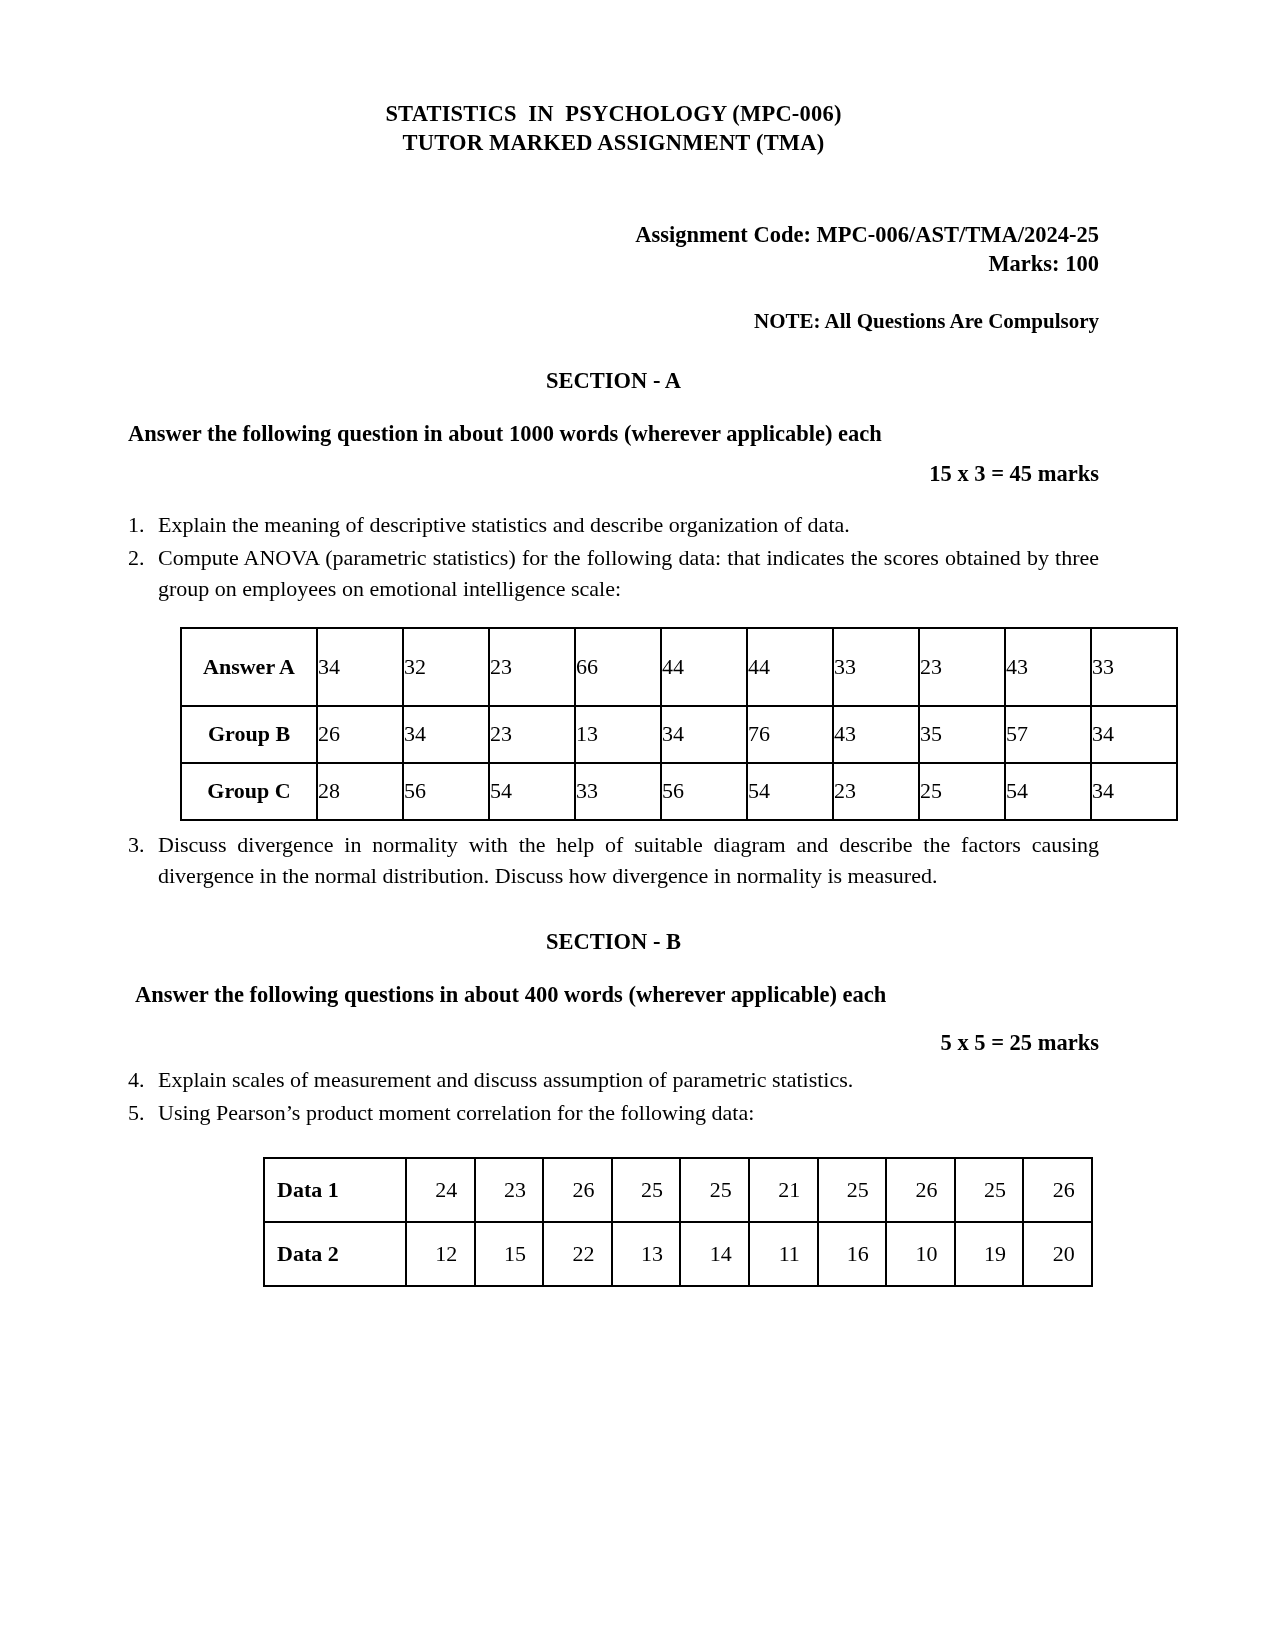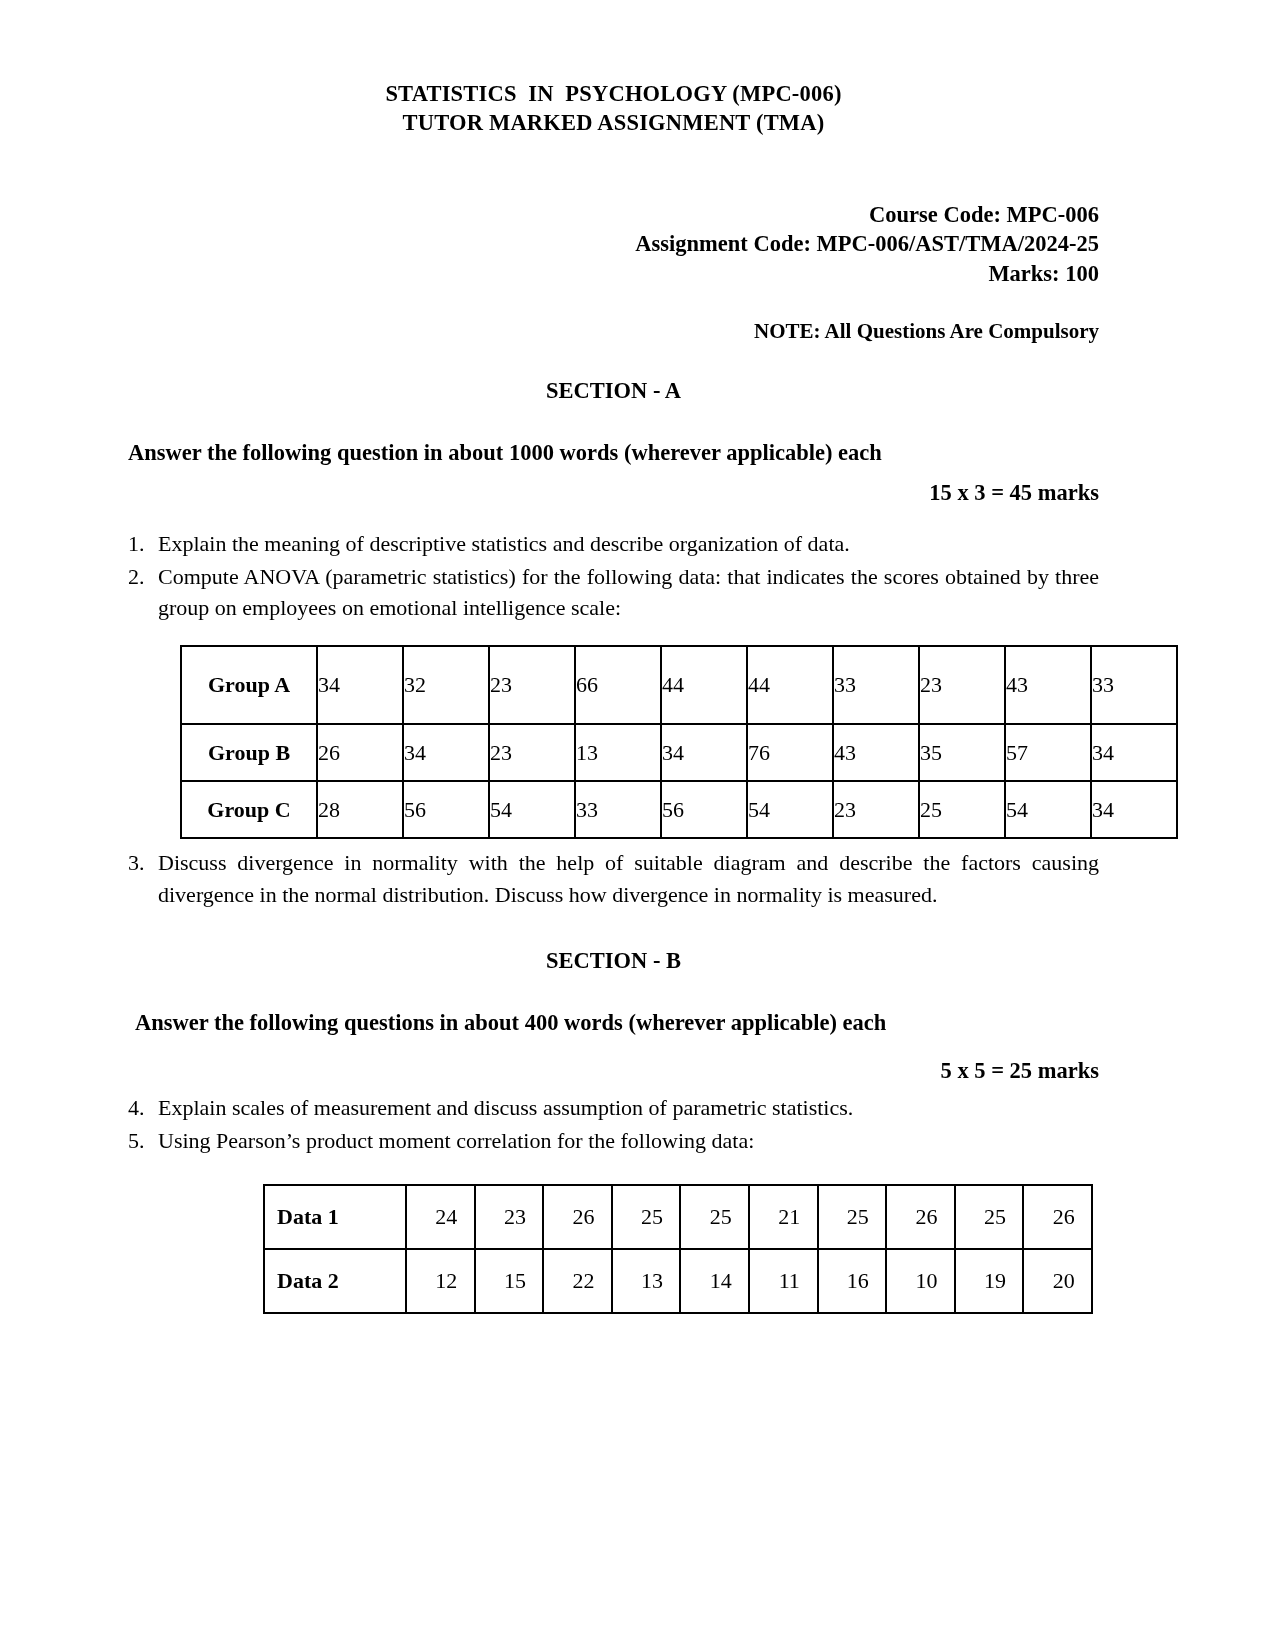--- a/index.html
+++ b/index.html
@@ -14,21 +14,21 @@
     font-family: "Liberation Serif", "DejaVu Serif", serif;
     color: #000000;
     position: relative;
     overflow: hidden;
   }
   .page {
     position: relative;
     width: 1275px;
     height: 1650px;
     box-sizing: border-box;
-    padding: 80px 176px 0 128px;
+    padding: 100px 176px 0 128px;
   }
 
   
   .doc-title {
     text-align: center;
     font-weight: bold;
     font-size: 22.5px;
     line-height: 1.28;
     letter-spacing: 0.2px;
   }
@@ -59,21 +59,21 @@
     font-weight: bold;
     font-size: 22.5px;
     margin-top: 34px;
   }
   .section-heading.sec-b {
     margin-top: 38px;
   }
 
   
   .instruction {
-    margin-top: 36px;
+    margin-top: 27px;
     font-weight: bold;
     font-size: 22.5px;
   }
   .instruction.indent-b { padding-left: 7px; }
   .marks-line {
     margin-top: 14px;
     text-align: right;
     font-weight: bold;
     font-size: 22.5px;
   }
@@ -152,21 +152,20 @@
 <body>
 
 <div class="page">
 
   <div class="doc-title">
     <span class="t-line">STATISTICS  IN  PSYCHOLOGY (MPC-006)</span>
     <span class="t-line">TUTOR MARKED ASSIGNMENT (TMA)</span>
   </div>
 
   <div class="meta-block">
-    <span class="m-line">Course Code: MPC-006</span>
     <span class="m-line">Assignment Code: MPC-006/AST/TMA/2024-25</span>
     <span class="m-line">Marks: 100</span>
   </div>
 
   <div class="note-line">NOTE: All Questions Are Compulsory</div>
 
   <div class="section-heading">SECTION - A</div>
 
   <div class="instruction">Answer the following question in about 1000 words (wherever applicable) each</div>
   <div class="marks-line">15 x 3 = 45 marks</div>
@@ -192,21 +191,21 @@
           <col class="c-val">
         <col class="c-val">
           <col class="c-val">
           <col class="c-val">
           <col class="c-val">
           <col class="c-val">
           <col class="c-val">
       </colgroup>
       <tbody>
         <tr class="tall">
-          <td class="label-cell">Group A</td>
+          <td class="label-cell">Answer A</td>
           <td>34</td>
           <td>32</td>
           <td>23</td>
           <td>66</td>
           <td>44</td>
           <td>44</td>
           <td>33</td>
           <td>23</td>
           <td>43</td>
           <td>33</td>

